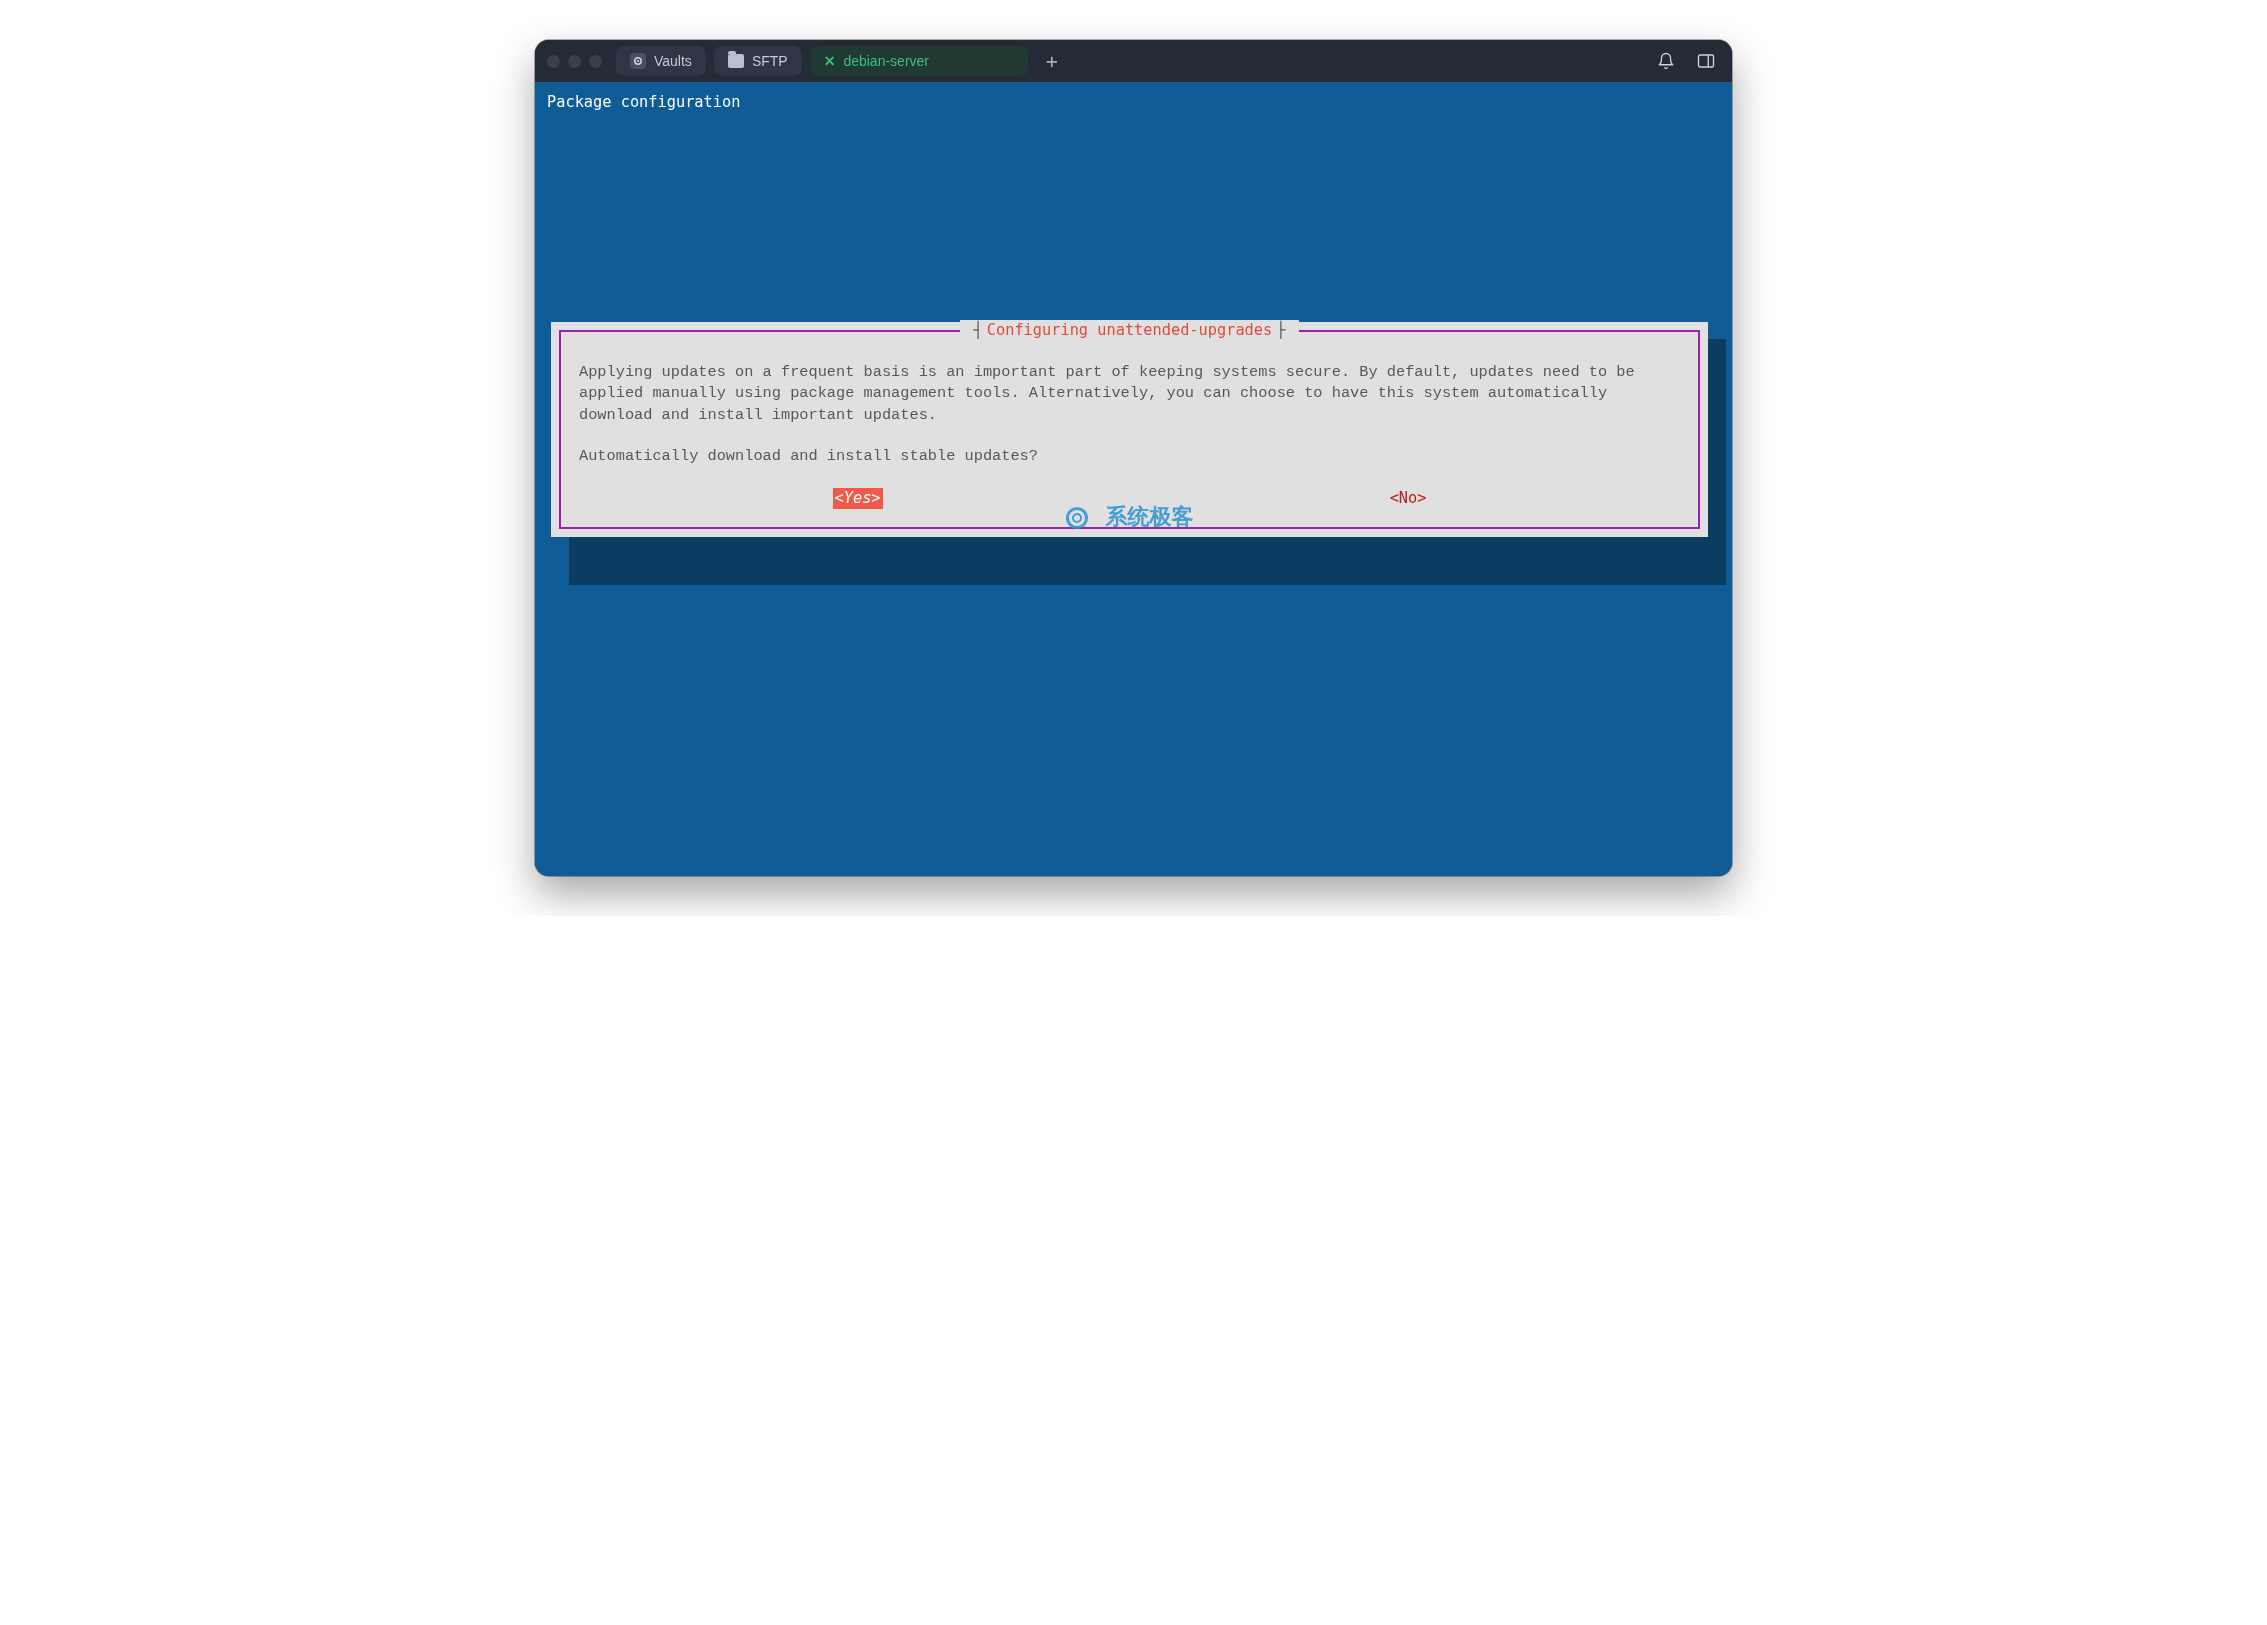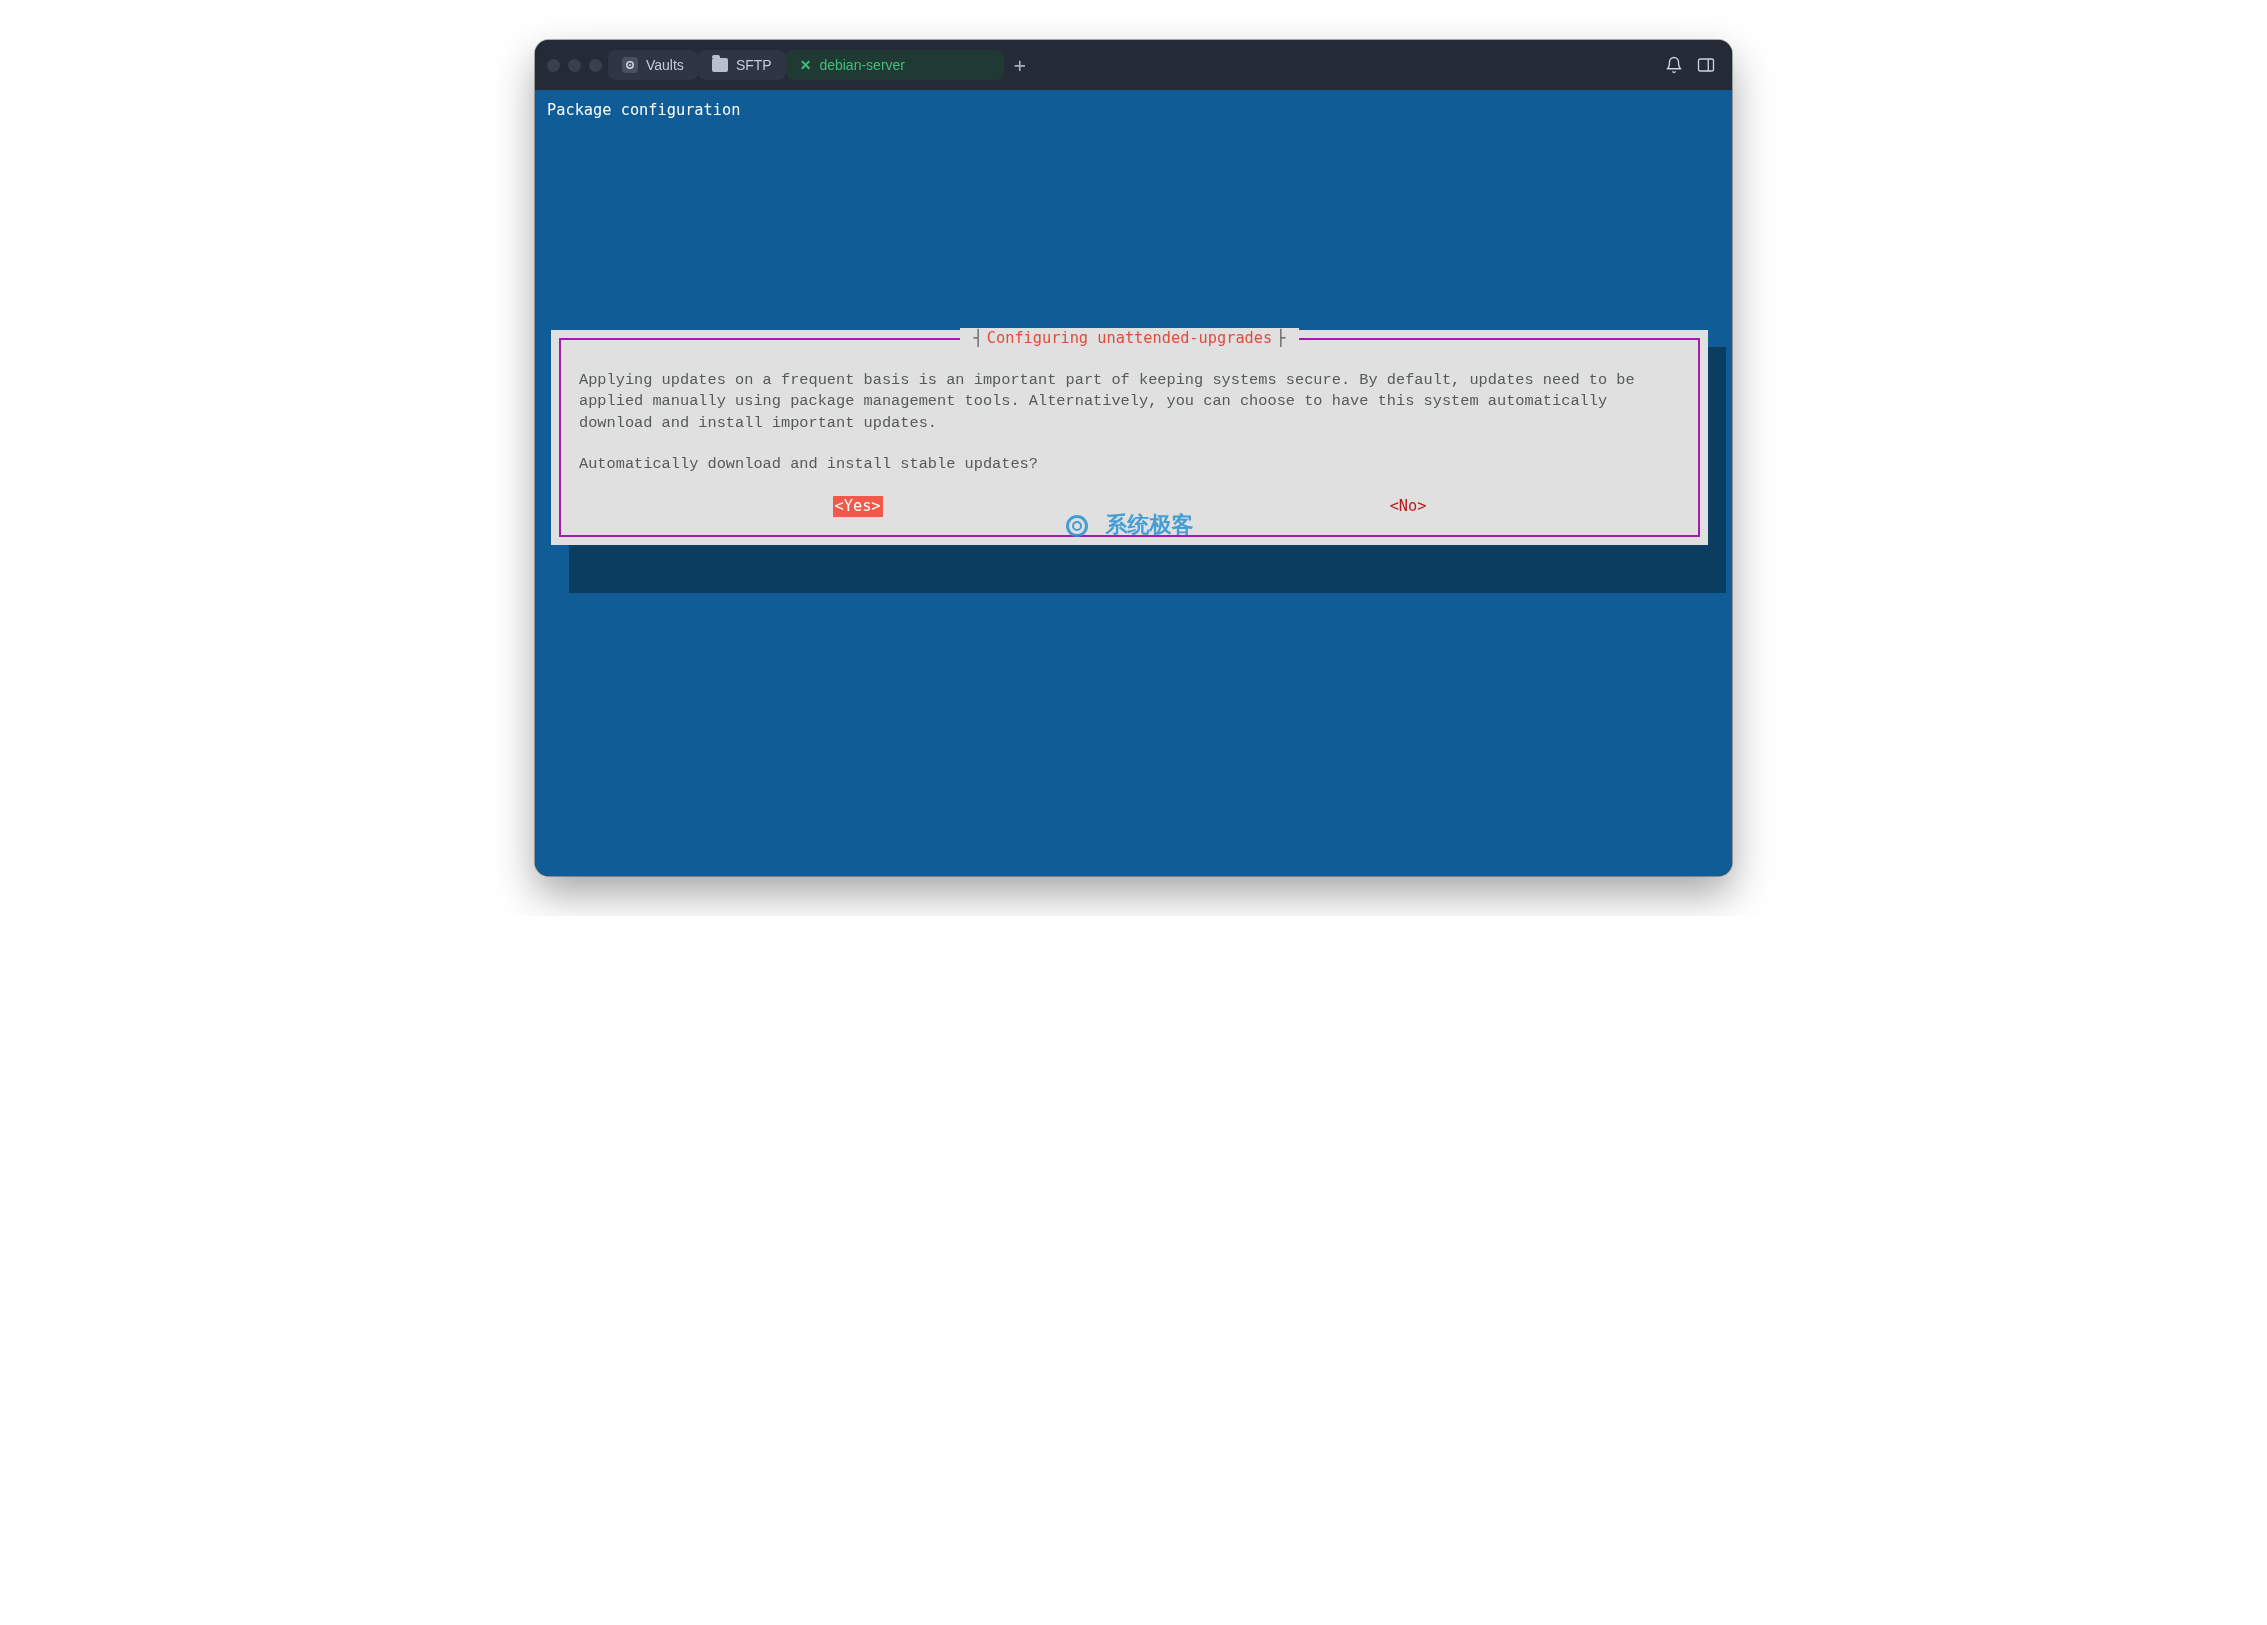--- a/index.html
+++ b/index.html
@@ -21,25 +21,26 @@
     height: 100%;
     background: #1f232e;
     border-radius: 14px;
     box-shadow: 0 18px 40px rgba(0,0,0,0.35), 0 0 0 1px rgba(0,0,0,0.3);
     overflow: hidden;
     display: flex;
     flex-direction: column;
   }
   
   .titlebar {
-    height: 50px;
+    height: 42px;
     background: #252a37;
     display: flex;
     align-items: center;
     padding: 0 12px;
+    gap: 8px;
     flex: 0 0 auto;
   }
   .traffic {
     display: flex;
     gap: 8px;
     margin-right: 6px;
   }
   .traffic span {
     width: 13px; height: 13px;
     border-radius: 50%;
@@ -180,20 +181,21 @@
   }
   .dlg-btn {
     font-family: inherit;
     font-size: inherit;
     color:#b91c1c;
   }
   .dlg-btn.selected {
     background:#f15a4a;
     color:#fff;
     padding:0 2px;
+    font-style:italic;
   }
 
   
   .watermark {
     position:absolute;
     left:50%;
     transform:translateX(-50%);
     bottom:-6px;
     color:#2a93d1;
     font-family: -apple-system, sans-serif;

